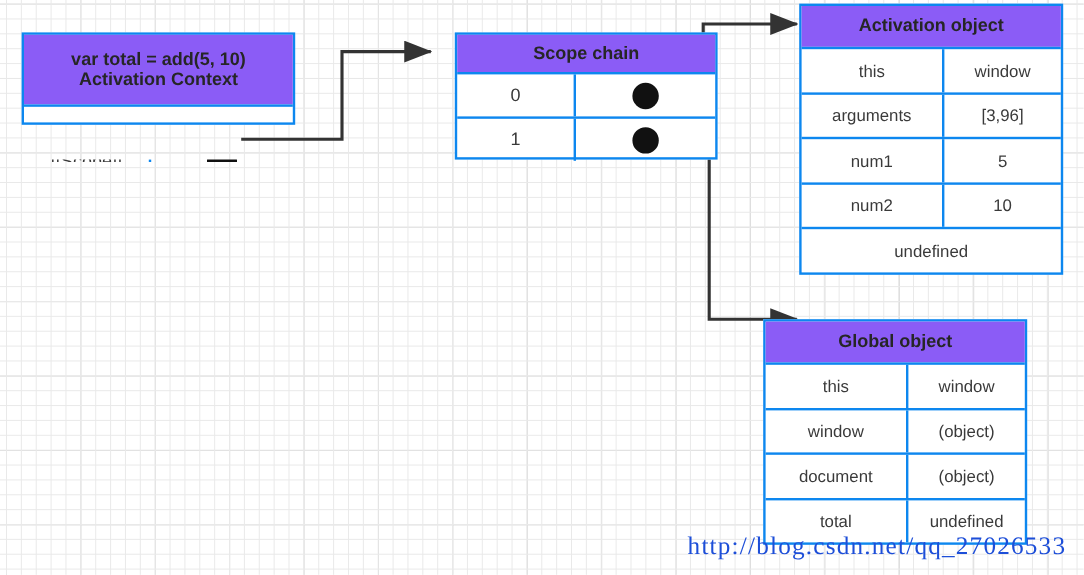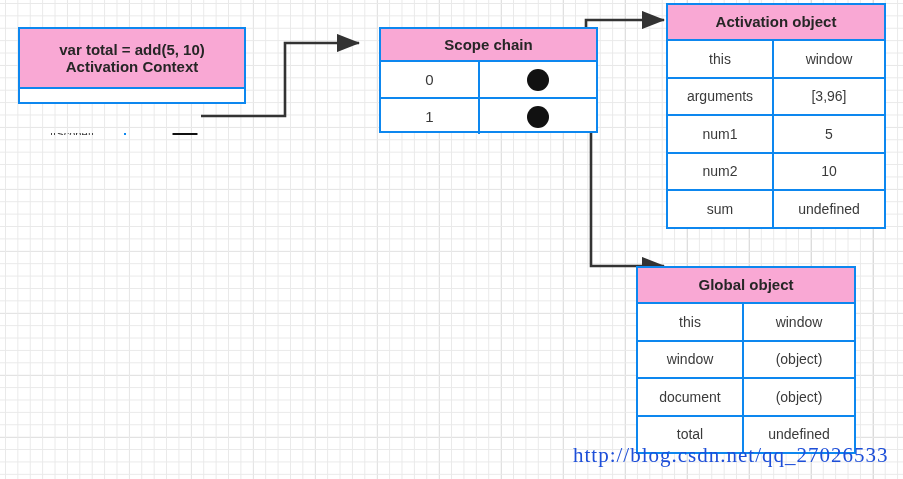--- a/index.html
+++ b/index.html
@@ -23,21 +23,21 @@
   #svg-layer{position:absolute;left:0;top:0;width:903px;height:479px;}
   .node{position:absolute;box-sizing:border-box;}
 
   
   .bx{
     border:2px solid #0d87ef;
     background:#ffffff;
     box-sizing:border-box;
   }
   .hdr{
-    background:#f9a8d4;
+    background:#8b5cf6;
     color:#262626;
     font-weight:bold;
     display:flex;align-items:center;justify-content:center;
     text-align:center;
     box-sizing:border-box;
     line-height:1.15;
   }
   .row{
     display:flex;
     box-sizing:border-box;
@@ -49,38 +49,38 @@
     box-sizing:border-box;
     overflow:hidden;
     white-space:nowrap;
   }
   .cell.left{border-right:2px solid #0d87ef;}
 
   
   #exec-ctx{left:18px;top:27px;width:228px;height:77px;}
   #exec-ctx .hdr{height:58px;font-size:15px;padding:0 6px;}
   #exec-ctx .row{height:48px;}
-  #exec-ctx .cell{font-size:11px;margin-top:44px;}
+  #exec-ctx .cell{font-size:15px;margin-top:44px;}
   #exec-ctx .cell.left{width:106px;}
   #exec-ctx .cell.right{flex:1;position:relative;}
 
   
   #scope-chain{left:379px;top:27px;width:219px;height:106px;}
   #scope-chain .hdr{height:31px;font-size:15px;}
   #scope-chain .row{height:37px;}
   #scope-chain .cell{font-size:15px;}
   #scope-chain .cell.left{width:99px;}
   #scope-chain .cell.right{flex:1;position:relative;}
 
   
   .objtable{width:220px;}
   .objtable .hdr{height:34px;font-size:15px;}
   .objtable .row{height:37.5px;}
   .objtable .cell{font-size:14px;}
-  .objtable .cell.left{width:106px;}
+  .objtable .cell.left{width:119px;}
   .objtable .cell.right{flex:1;}
   #activation-object{left:666px;top:3px;}
   #global-object{left:636px;top:250px;margin-top:16px;}
 
   
   .dot{
     position:absolute;
     width:22px;height:22px;border-radius:50%;
     background:#111111;
     top:50%;left:50%;
@@ -161,21 +161,20 @@
   </div>
   <div class="row">
     <div class="cell left">num1</div>
     <div class="cell right">5</div>
   </div>
   <div class="row">
     <div class="cell left">num2</div>
     <div class="cell right">10</div>
   </div>
   <div class="row">
-    <div class="cell left">sum</div>
     <div class="cell right">undefined</div>
   </div>
 </div>
 
 <div class="node bx objtable" id="global-object">
   <div class="hdr">Global object</div>
   <div class="row">
     <div class="cell left">this</div>
     <div class="cell right">window</div>
   </div>

